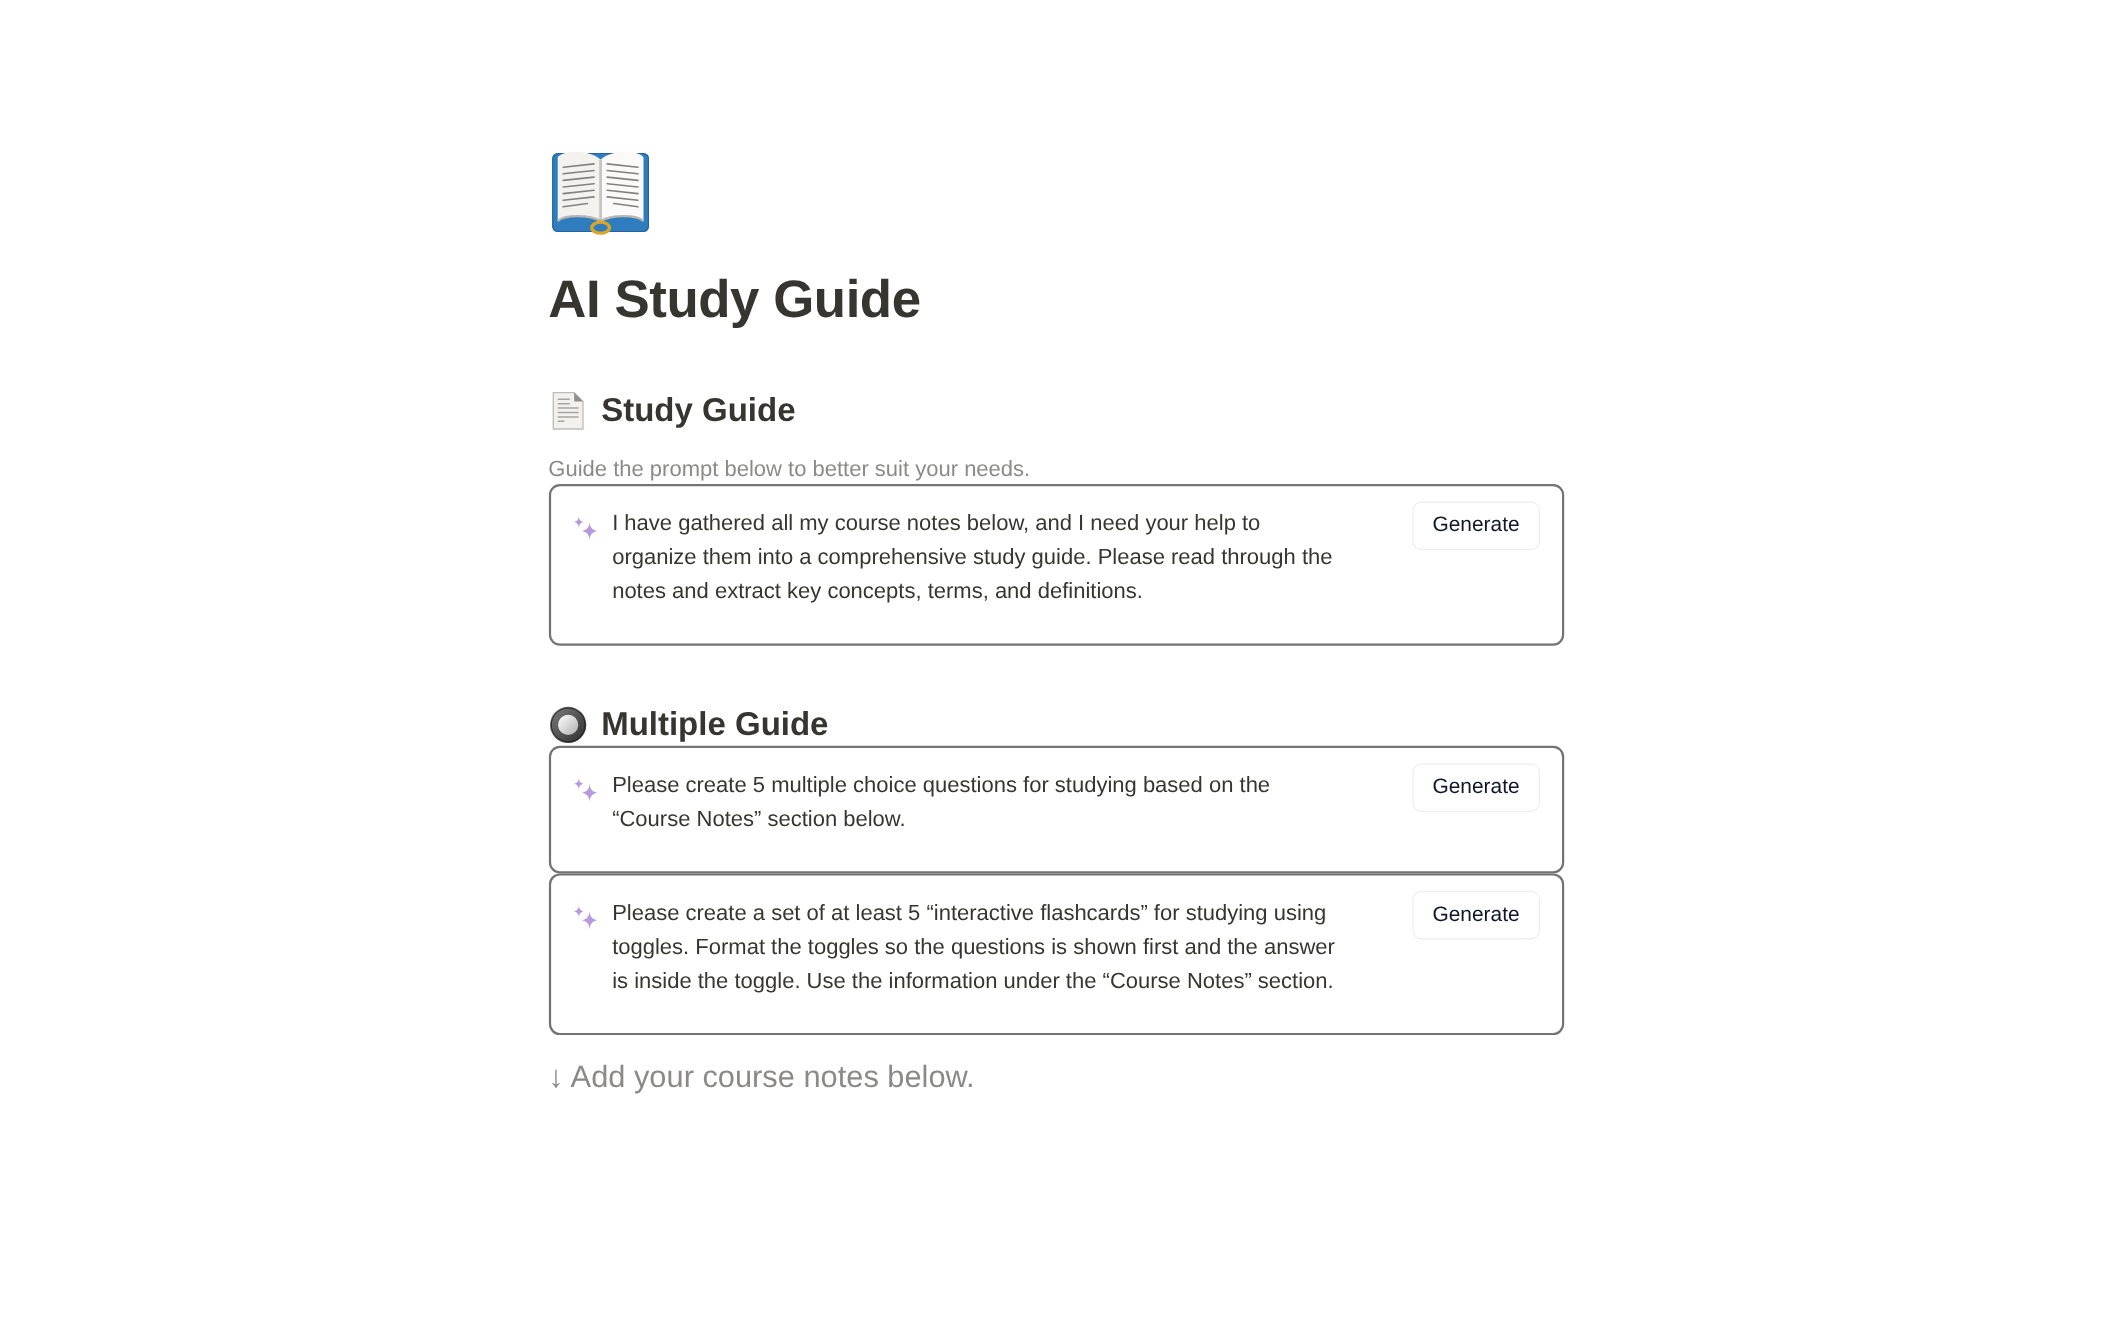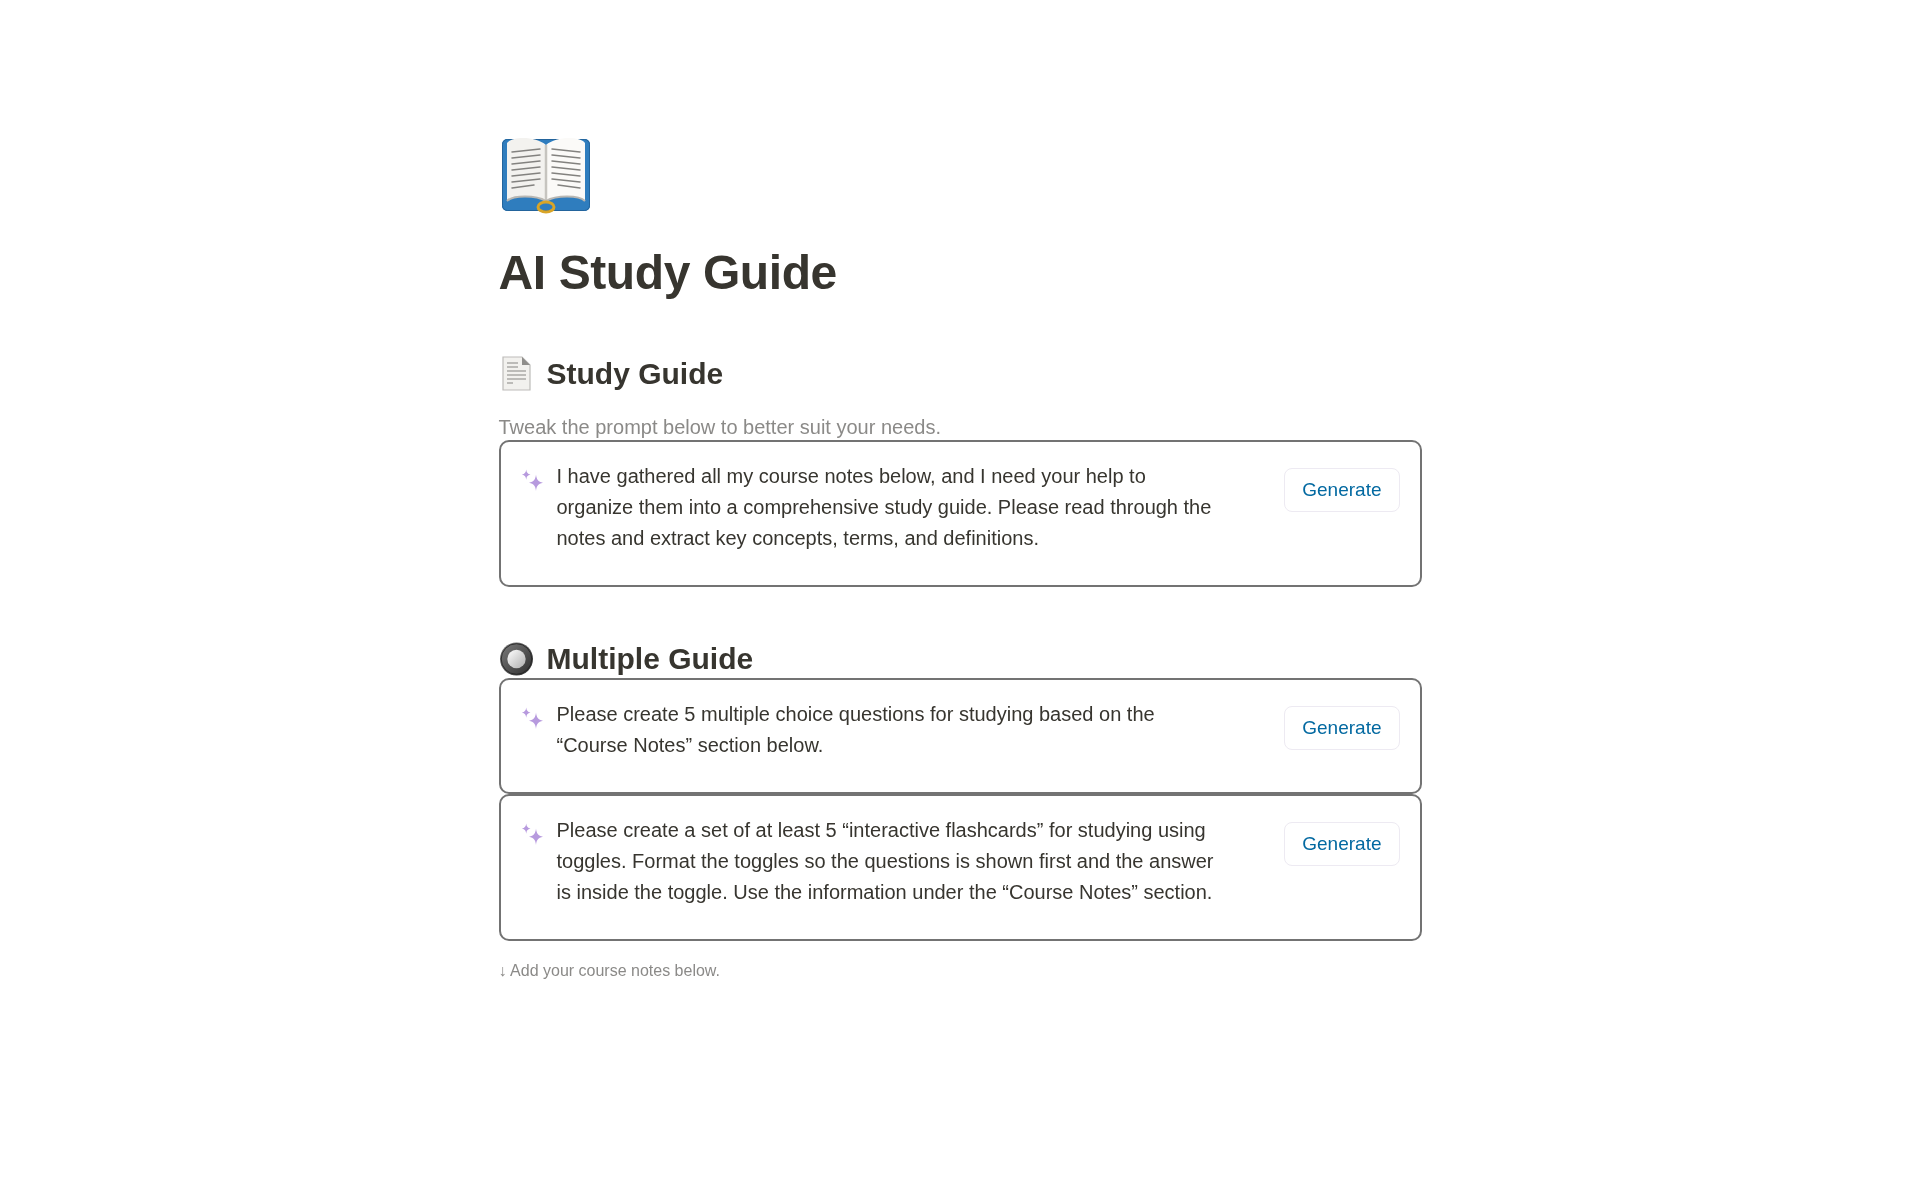--- a/index.html
+++ b/index.html
@@ -59,41 +59,41 @@
   }
   .sparkle {
     position: absolute;
     left: 18px;
     top: 25px;
     width: 27px;
     height: 27px;
   }
   .generate-btn {
     position: absolute;
-    top: 26px;
+    top: 14px;
     right: 20px;
     background: #ffffff;
     border: 1px solid #edeaf2;
     border-radius: 8px;
-    color: #0369a1;
+    color: #0f172a;
     font-family: "Liberation Sans", sans-serif;
     font-size: 19px;
     line-height: 1;
     padding: 11px 17px 12px 17px;
     cursor: pointer;
   }
   .h1 {
     font-size: 37px;
     font-weight: 700;
     margin-top: 48px;
     line-height: 1.25;
   }
   .caption-bottom {
     color: #8b8a88;
-    font-size: 16px;
+    font-size: 28px;
     line-height: 1.3;
     margin-top: 20px;
   }
 </style>
 </head>
 <body>
 
 <div class="content">
 
   <svg class="page-icon" viewBox="0 0 94 88">
@@ -133,21 +133,21 @@
           <line x1="8" y1="8" x2="19" y2="8"></line>
           <line x1="8" y1="12" x2="19" y2="12"></line>
           <line x1="8" y1="16" x2="27" y2="16"></line>
           <line x1="8" y1="20" x2="27" y2="20"></line>
           <line x1="8" y1="24" x2="27" y2="24"></line>
           <line x1="8" y1="28" x2="14" y2="28"></line>
         </g>
       </svg>
       <span>Study Guide</span>
     </div>
-    <div class="caption">Tweak the prompt below to better suit your needs.</div>
+    <div class="caption">Guide the prompt below to better suit your needs.</div>
     <div class="prompt-box">
       <svg class="sparkle" viewBox="0 0 27 27" fill="#b79ade">
         <path d="M17 7.5 C17.5 12.2 19 14.7 24 15.7 C19 16.7 17.5 19.2 17 23.9 C16.5 19.2 15 16.7 10 15.7 C15 14.7 16.5 12.2 17 7.5 Z"></path>
         <path d="M7.2 2.5 C7.5 5.4 8.5 6.9 11.5 7.6 C8.5 8.3 7.5 9.8 7.2 12.7 C6.9 9.8 5.9 8.3 2.9 7.6 C5.9 6.9 6.9 5.4 7.2 2.5 Z"></path>
       </svg>
       <div class="prompt-text">I have gathered all my course notes below, and I need your help to
 organize them into a comprehensive study guide. Please read through the
 notes and extract key concepts, terms, and definitions.</div>
       <button class="generate-btn">Generate</button>
     </div>

